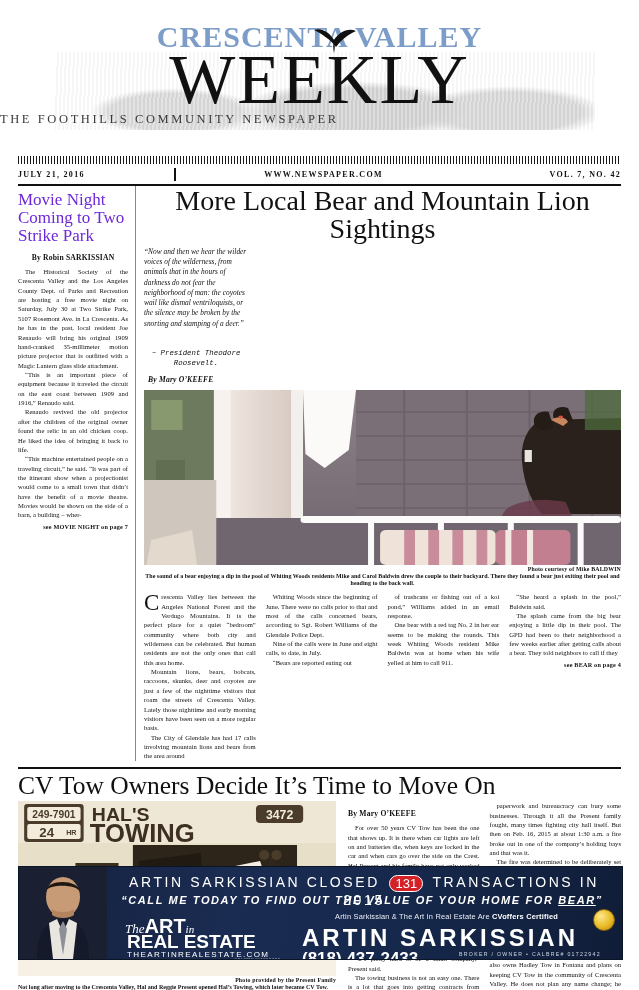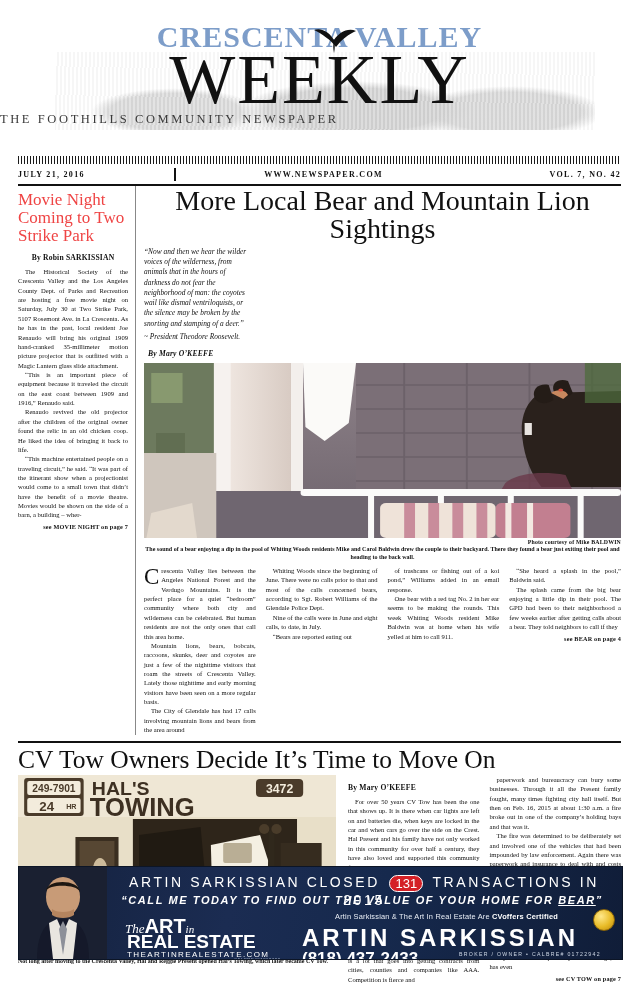--- a/index.html
+++ b/index.html
@@ -36,35 +36,35 @@
   .dl-mid{flex:1;text-align:center;}
   .dl-right{width:150px;text-align:right;}
   .topline{margin:3px 18px 0 18px;border-top:2px solid #111;}
 
   
   .content{position:relative;margin:0 18px;}
   .row1{display:flex;}
   .col-left{width:110px;padding-right:7px;border-right:1px solid #888;}
   .col-main{flex:1;padding-left:8px;}
 
-  .hl-small{font-family:"Liberation Serif",serif;font-size:17px;line-height:1.06;color:#ef4444;margin:5px 0 0 0;}
+  .hl-small{font-family:"Liberation Serif",serif;font-size:17px;line-height:1.06;color:#6d28d9;margin:5px 0 0 0;}
   .byline{font-family:"Liberation Serif",serif;font-size:7.6px;font-weight:bold;letter-spacing:.2px;
      text-align:center;margin:8px 0 5px 0;color:#111;}
   .bodytext{font-family:"Liberation Serif",serif;font-size:6.6px;line-height:1.42;text-align:justify;
      color:#111;hyphens:auto;}
   .bodytext p{margin:0;text-indent:7px;}
   .jump{font-family:"Liberation Serif",serif;font-size:6.2px;font-weight:bold;text-align:right;
      margin-top:3px;letter-spacing:.2px;}
 
   .hl-big{font-family:"Liberation Serif",serif;font-size:28px;line-height:1.0;text-align:center;
      margin:1px 0 2px 0;color:#111;}
 
   .quotebox{float:left;width:104px;margin:2px 8px 4px 0;font-style:italic;font-family:"Liberation Serif",serif;
      font-size:7.4px;line-height:1.38;color:#111;}
-  .quotebox .attrib{text-align:left;margin-top:3px;}
+  .quotebox .attrib{text-align:center;margin-top:19px;font-family:Liberation Mono, monospace;}
 
   .photo-bear{width:100%;height:175px;position:relative;overflow:hidden;background:#cfc9c4;}
   .photo-credit{font-family:"Liberation Serif",serif;font-size:5.8px;font-weight:bold;text-align:right;
      margin-top:1px;letter-spacing:.2px;}
   .photo-cap{font-family:"Liberation Serif",serif;font-size:6px;font-weight:bold;line-height:1.3;
      text-align:center;margin-top:1px;}
 
   .cols3{display:flex;margin-top:4px;}
   .c3{flex:1;padding:0 5px;}
   .c3:first-child{padding-left:0;}

